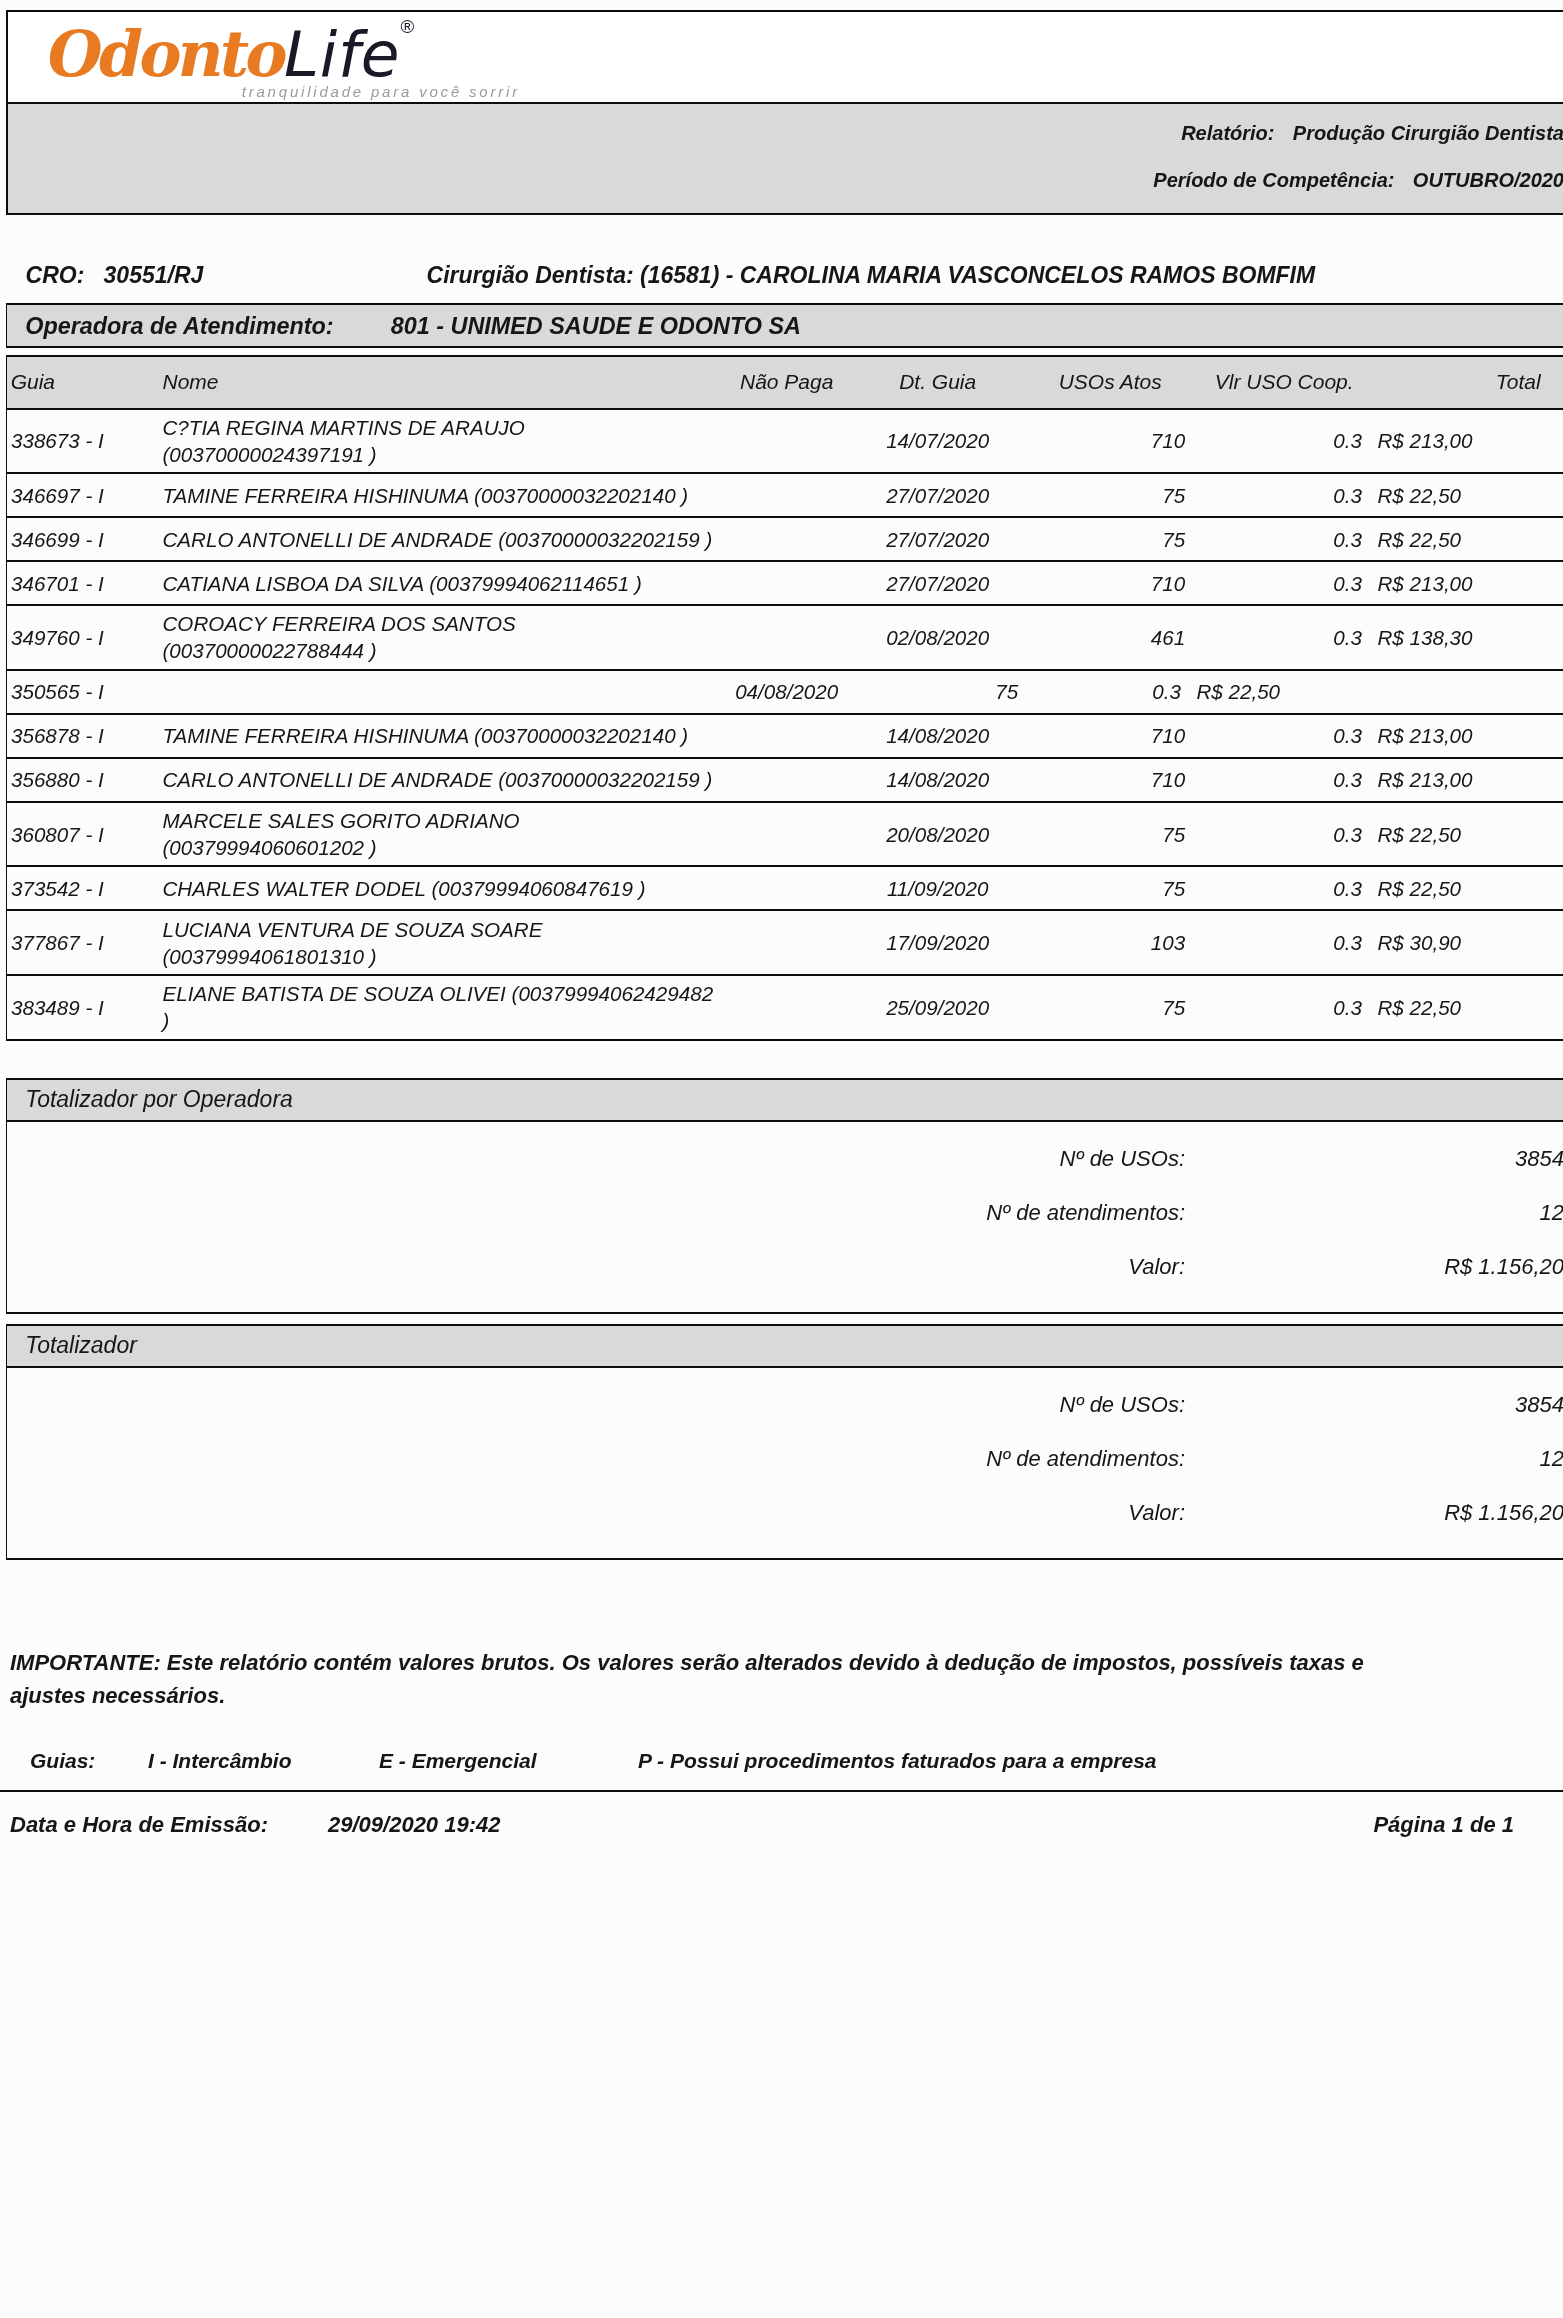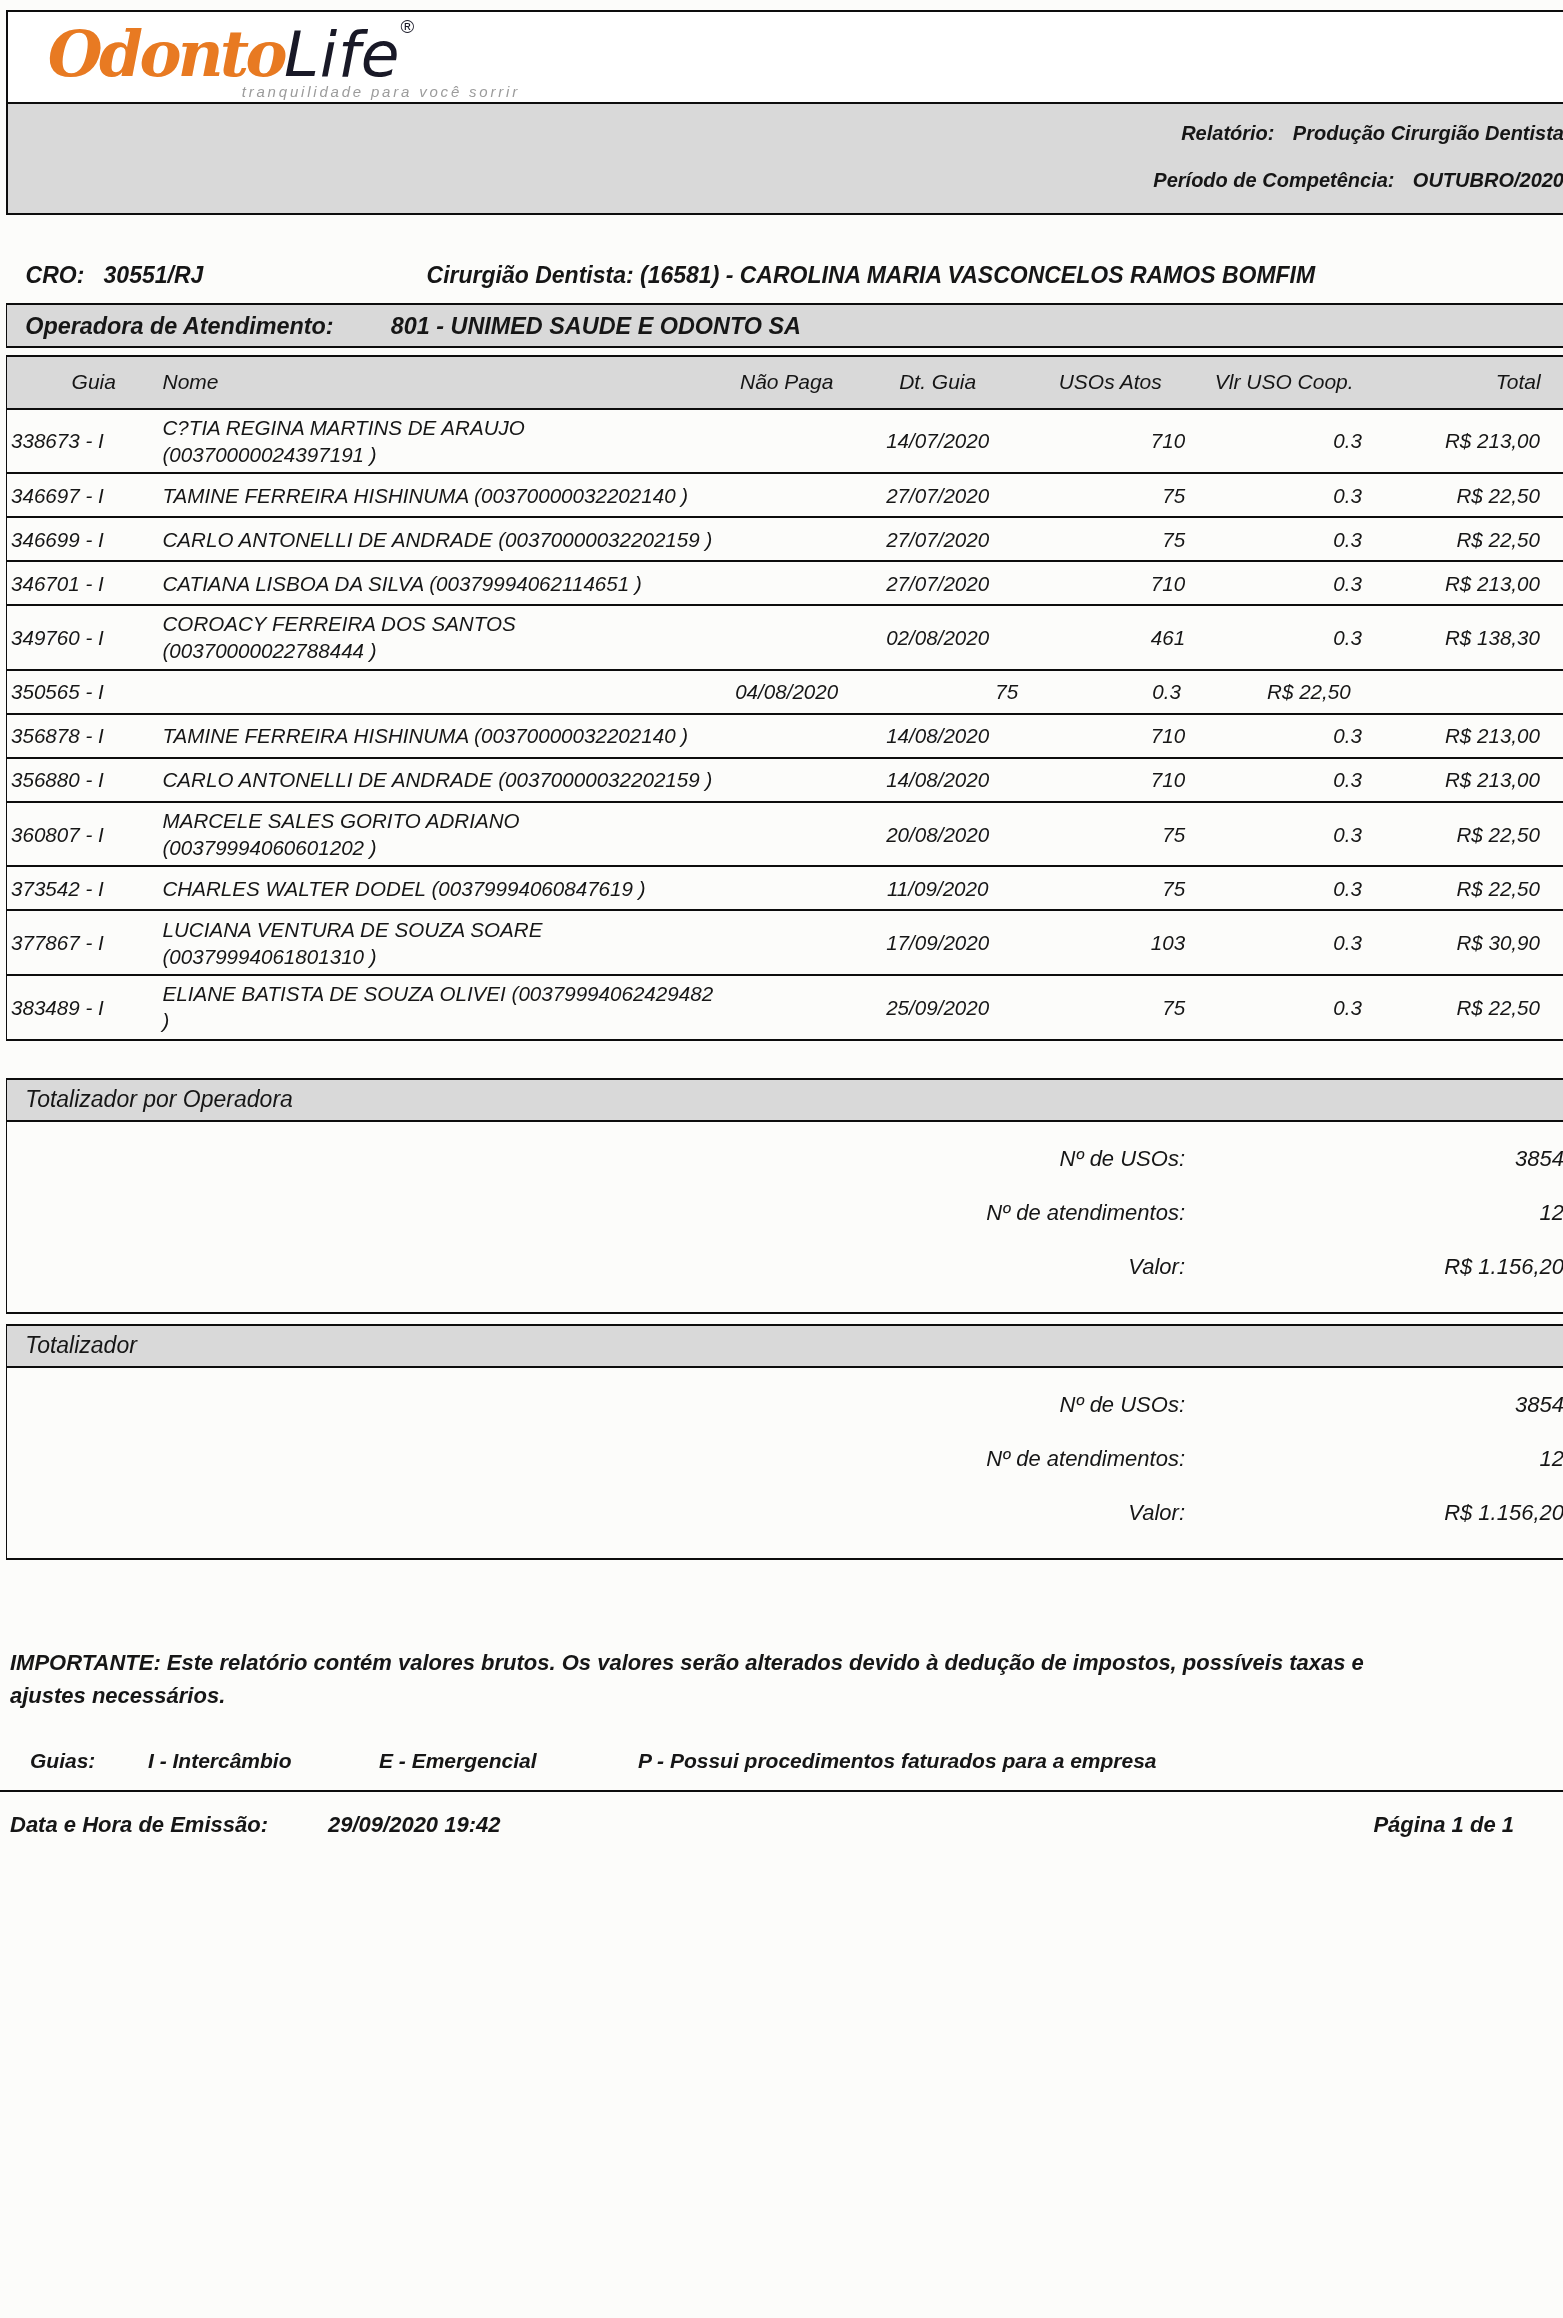--- a/index.html
+++ b/index.html
@@ -94,21 +94,21 @@
     margin:7px 0 0 5.7px;
     background:var(--bar-gray);
     border-top:2.1px solid var(--line);
     border-bottom:2.8px solid var(--line);
     border-left:1.4px solid var(--line);
     height:55px;
     align-items:center;
     font-size:21px;
   }
   .th{padding:0 2.8px;}
-  .th-guia{text-align:center;padding-left:4px;margin-left:20px;}
+  .th-guia{text-align:left;padding-left:4px;}
   .th-nome{text-align:left;}
   .th-npaga{text-align:center;}
   .th-dt{text-align:center;}
   .th-usos{text-align:center;}
   .th-vlr{text-align:center;}
   .th-total{text-align:right;padding-right:23.4px;}
 
   .tbody{
     margin-left:5.7px;
     border-left:1.4px solid var(--line);
@@ -122,21 +122,21 @@
     font-size:20.6px;
   }
   .trow:last-child{border-bottom:none;}
   .c{padding:0 2.8px;line-height:27px;}
   .c-guia{padding-left:4.3px;align-self:center;}
   .c-nome{text-align:left;}
   .c-npaga{text-align:center;}
   .c-dt{text-align:center;}
   .c-usos{text-align:right;padding-right:8.5px;}
   .c-vlr{text-align:right;padding-right:12.8px;}
-  .c-total{text-align:right;padding-right:24px;}
+  .c-total{text-align:left;padding-right:24px;}
 
   
   .totals-bar{
     margin:37px 0 0 5.7px;
     border-top:2.1px solid var(--line);
     border-bottom:2.1px solid var(--line);
     border-left:1.4px solid var(--line);
     background:var(--bar-gray);
     height:44px;
     font-size:23px;

